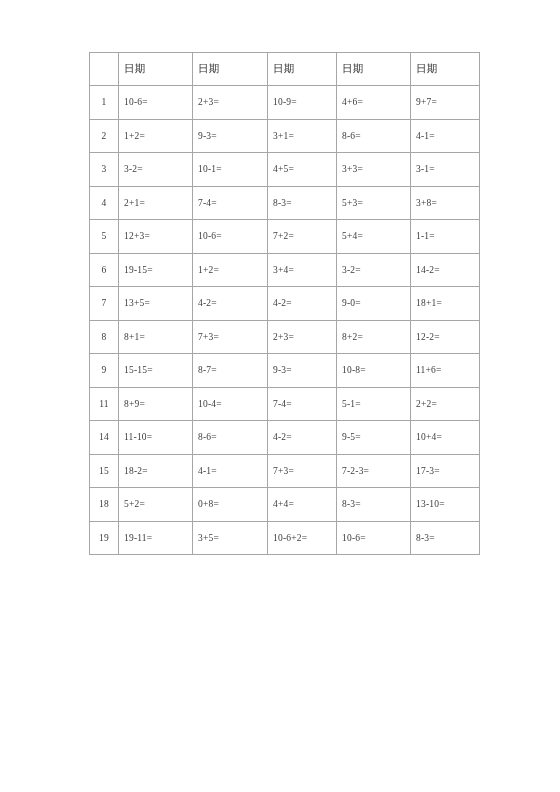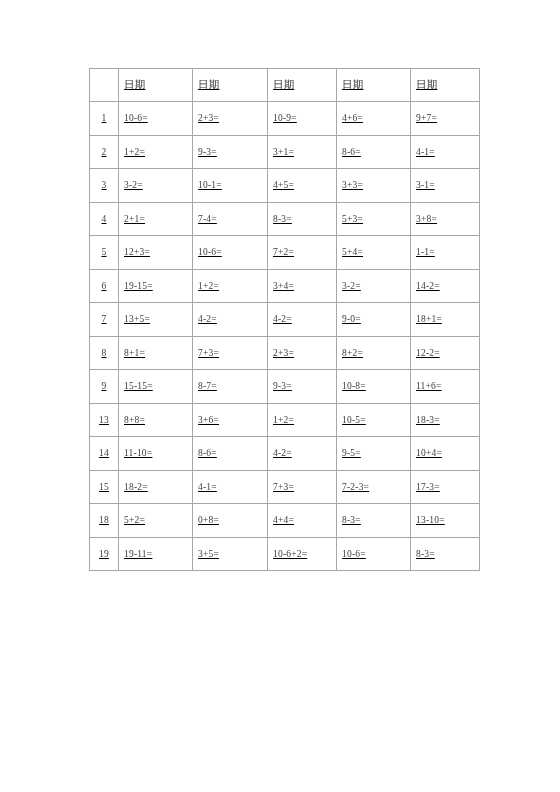--- a/index.html
+++ b/index.html
@@ -16,23 +16,22 @@
   }
   #worksheet-page {
     position: relative;
     width: 560px;
     height: 792px;
     background: #ffffff;
   }
   #practice-table-wrap {
     position: absolute;
     left: 89px;
-    top: 68px;
+    top: 52px;
     width: 390px;
-    text-decoration: underline;
   }
   table.practice-table {
     border-collapse: collapse;
     table-layout: fixed;
     width: 390px;
     background: #ffffff;
   }
   table.practice-table col.c-index { width: 29px; }
   table.practice-table col.c-col1  { width: 74px; }
   table.practice-table col.c-col2  { width: 75px; }
@@ -165,26 +164,26 @@
           </tr>
           <tr>
             <td class="row-index">9</td>
             <td class="expr-cell">15-15=</td>
             <td class="expr-cell">8-7=</td>
             <td class="expr-cell">9-3=</td>
             <td class="expr-cell">10-8=</td>
             <td class="expr-cell">11+6=</td>
           </tr>
           <tr>
-            <td class="row-index">13</td>
-            <td class="expr-cell">8+8=</td>
-            <td class="expr-cell">3+6=</td>
-            <td class="expr-cell">1+2=</td>
-            <td class="expr-cell">10-5=</td>
-            <td class="expr-cell">18-3=</td>
+            <td class="row-index">11</td>
+            <td class="expr-cell">8+9=</td>
+            <td class="expr-cell">10-4=</td>
+            <td class="expr-cell">7-4=</td>
+            <td class="expr-cell">5-1=</td>
+            <td class="expr-cell">2+2=</td>
           </tr>
           <tr>
             <td class="row-index">14</td>
             <td class="expr-cell">11-10=</td>
             <td class="expr-cell">8-6=</td>
             <td class="expr-cell">4-2=</td>
             <td class="expr-cell">9-5=</td>
             <td class="expr-cell">10+4=</td>
           </tr>
           <tr>

